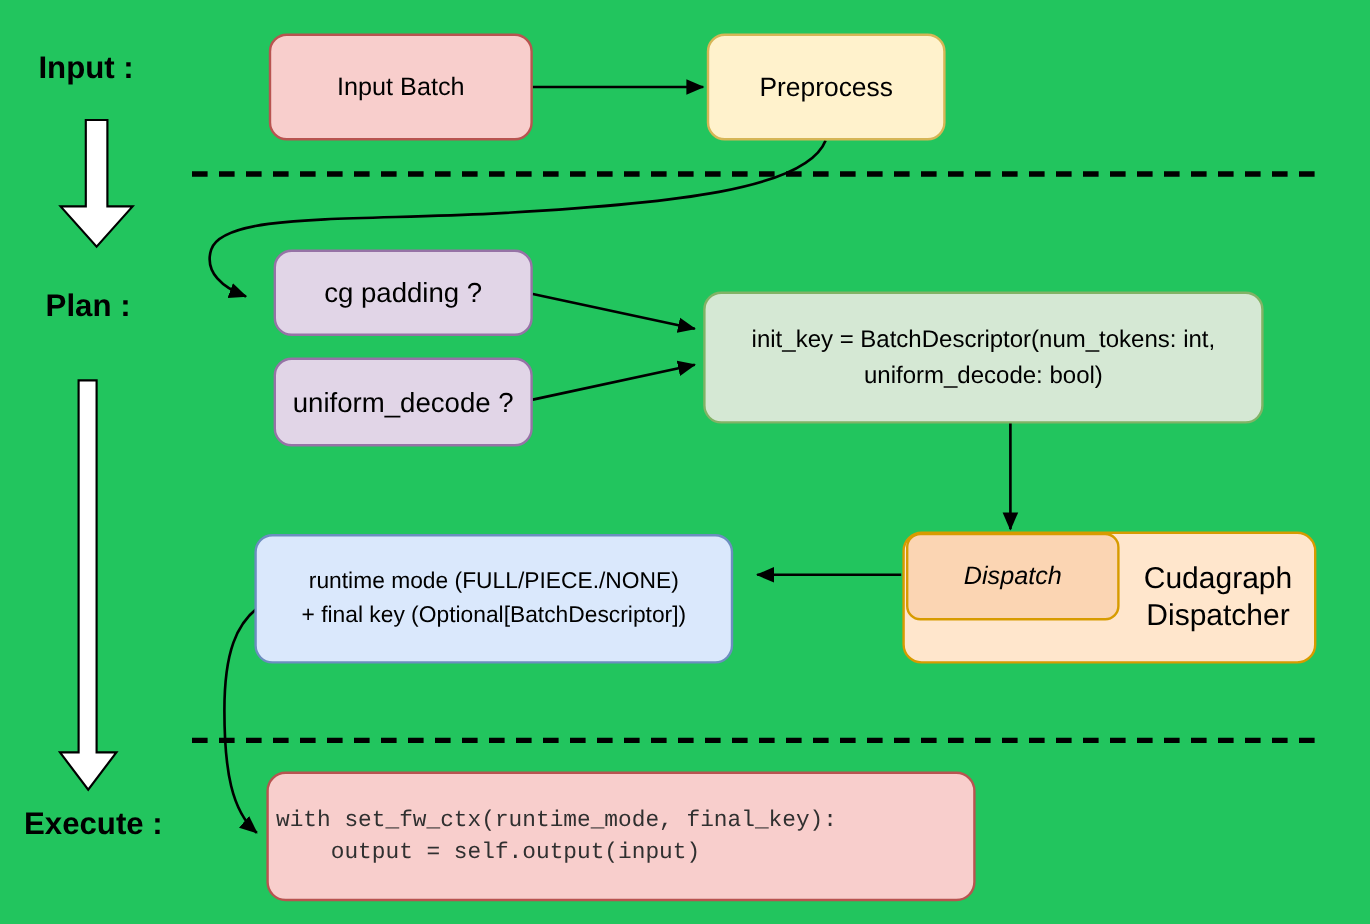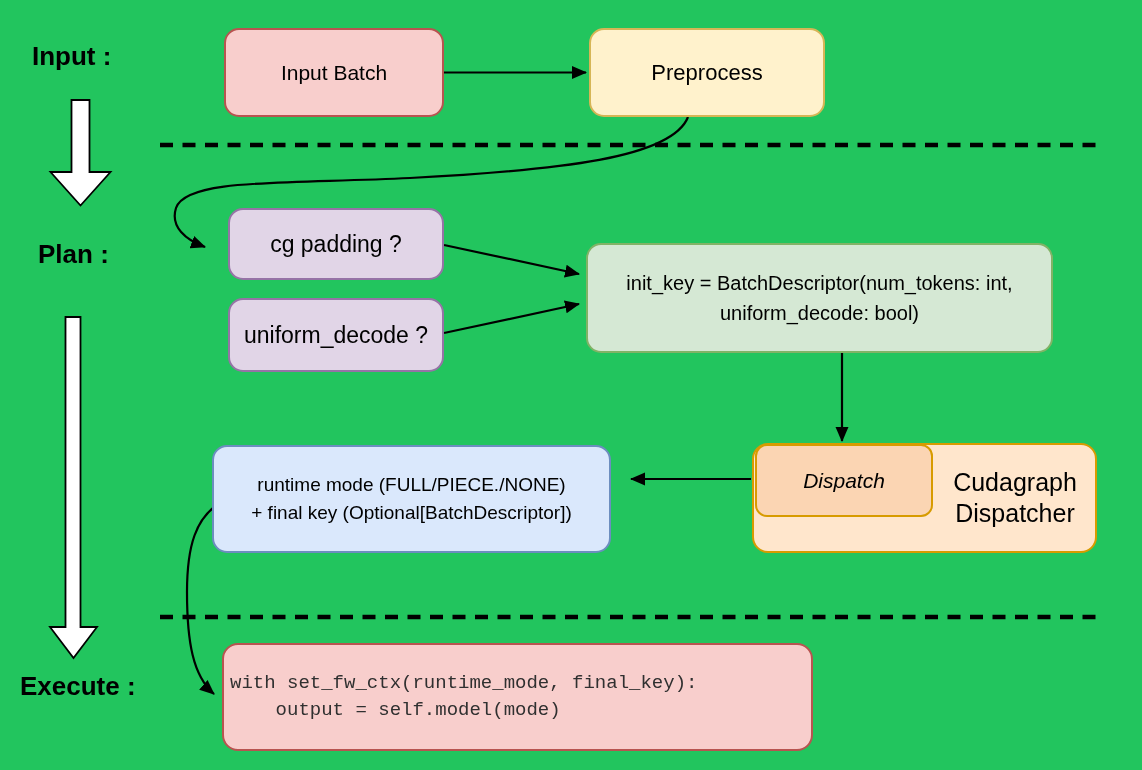--- a/index.html
+++ b/index.html
@@ -13,21 +13,21 @@
   }
   #label-input   { left:32px;  top:41px;  }
   #label-plan    { left:38px;  top:239px; }
   #label-execute { left:20px;  top:671px; }
   .node {
     position:absolute; box-sizing:border-box; border:2px solid #000; border-radius:15px;
     display:flex; flex-direction:column; align-items:center; justify-content:center;
     text-align:center; white-space:nowrap;
   }
   #n-input-batch    { left:224px; top:28px;  width:220px; height:89px;  background:#f8cecc; border-color:#b85450; font-size:21px; }
-  #n-preprocess     { left:589px; top:28px;  width:236px; height:89px;  background:#fff2cc; border-color:#d6b656; font-size:22px; }
+  #n-preprocess     { left:589px; top:28px;  width:199px; height:89px;  background:#fff2cc; border-color:#d6b656; font-size:22px; }
   #n-cg-padding     { left:228px; top:208px; width:216px; height:72px;  background:#e1d5e7; border-color:#9673a6; font-size:23px; }
   #n-uniform-decode { left:228px; top:298px; width:216px; height:74px;  background:#e1d5e7; border-color:#9673a6; font-size:23px; }
   #n-init-key       { left:586px; top:225px; width:467px; height:110px; background:#d5e8d4; border-color:#82b366; font-size:20px; line-height:30px;margin-top:18px; }
   #n-runtime        { left:212px; top:445px; width:399px; height:108px; background:#dae8fc; border-color:#6c8ebf; font-size:19px; line-height:28px; }
   #n-cudagraph      { left:752px; top:443px; width:345px; height:110px; background:#ffe6cc; border-color:#d79b00; border-radius:16px; display:block;padding-left:19px; }
   #n-dispatch       { left:755px; top:444px; width:178px; height:73px;  background:#fbd5b3; border-color:#d79b00; border-radius:12px; font-size:21px;font-style:italic; }
   .cudagraph-label {
     position:absolute; left:181px; top:0; width:160px; height:106px;
     display:flex; flex-direction:column; align-items:center; justify-content:center;
     font-size:25px; line-height:31px; text-align:center;
@@ -104,16 +104,16 @@
       <span class="node-line">Dispatcher</span>
     </div>
   </div>
 
   <div class="node" id="n-dispatch">
     <span class="node-line">Dispatch</span>
   </div>
 
   <div class="node" id="n-execute-code">
     <span class="code-line">with set_fw_ctx(runtime_mode, final_key):</span>
-    <span class="code-line">    output = self.model(mode)</span>
+    <span class="code-line">    output = self.output(input)</span>
   </div>
 
 </div>
 
 </body></html>

